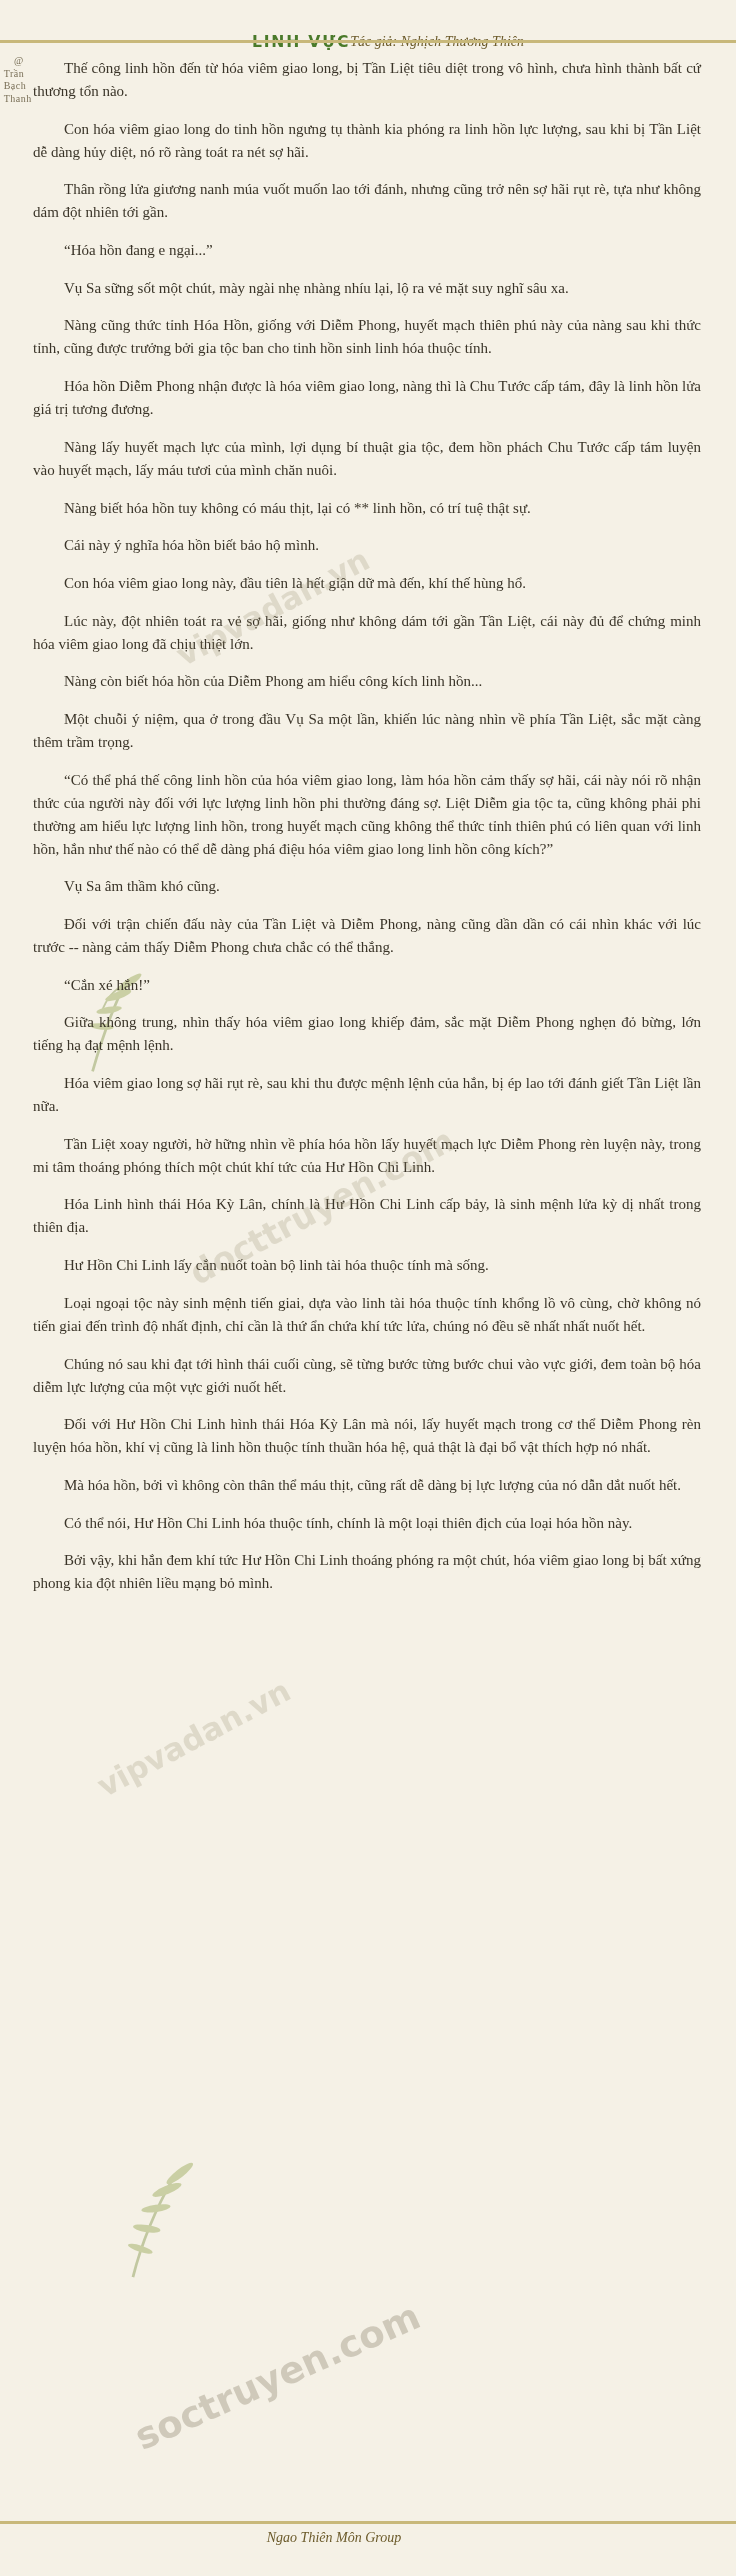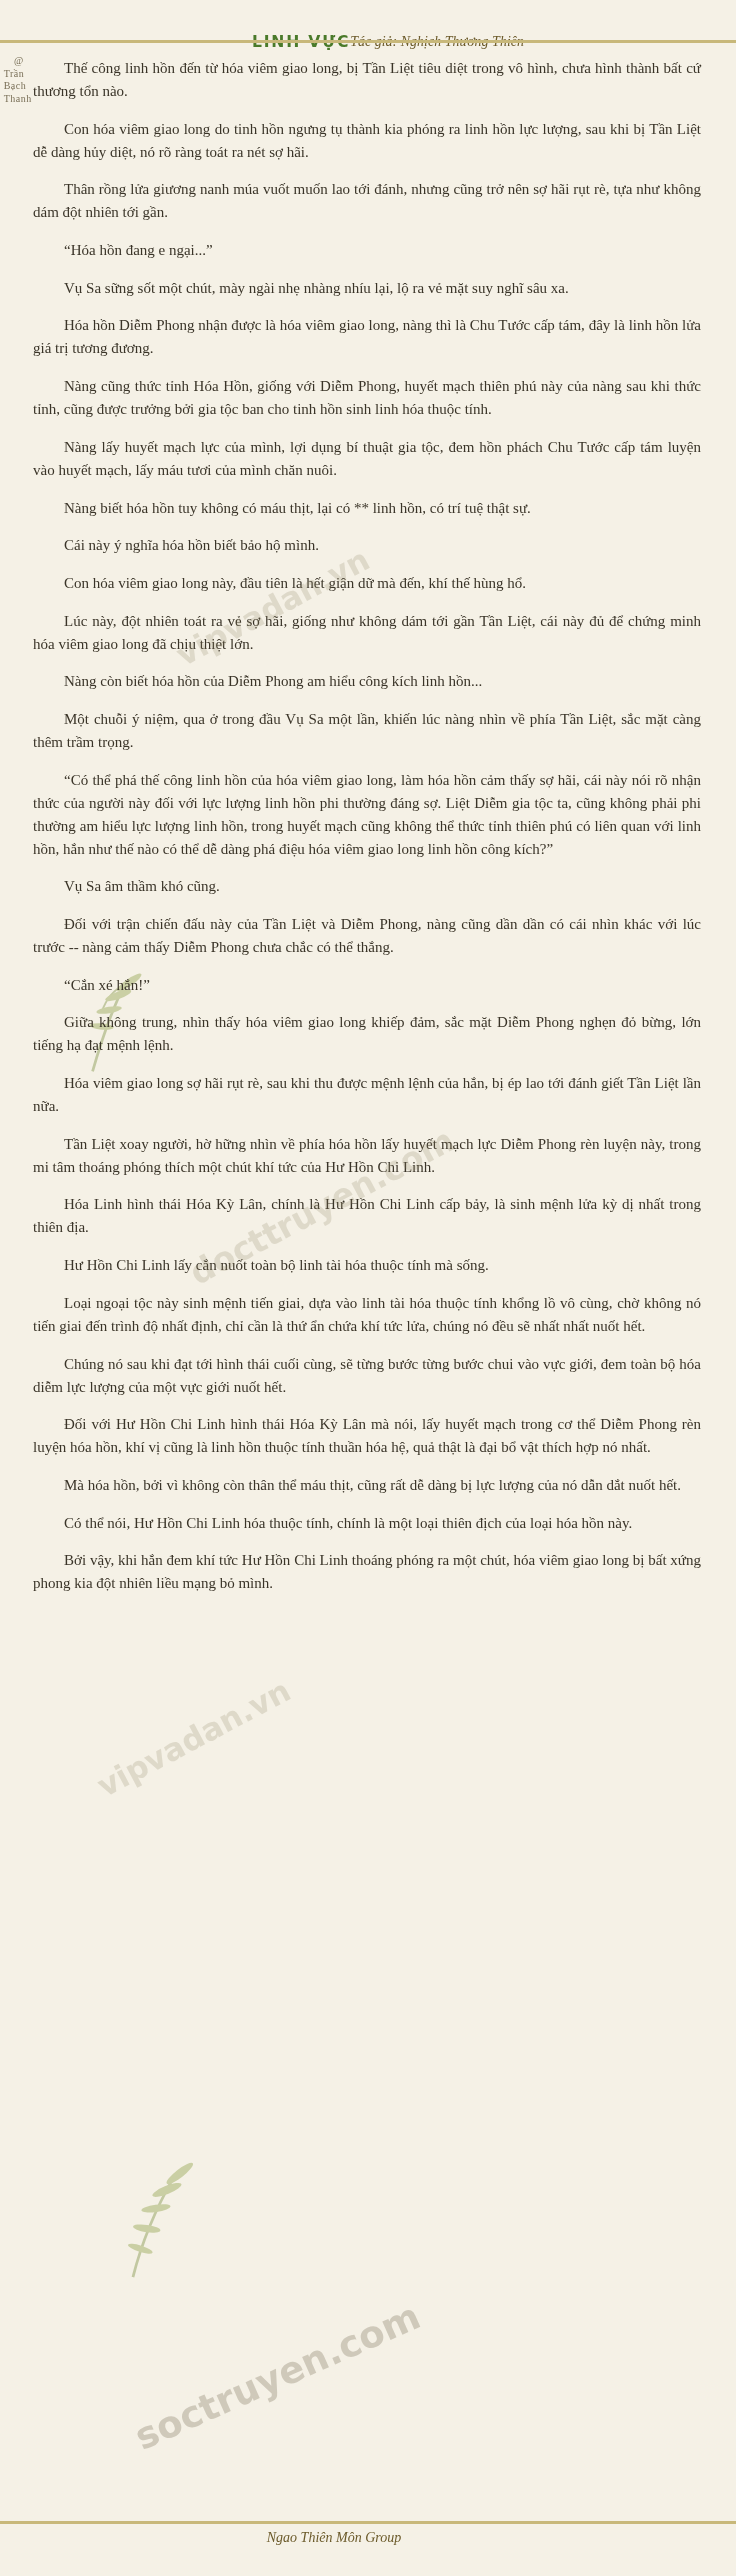--- a/index.html
+++ b/index.html
@@ -170,22 +170,22 @@
       <ellipse cx="33" cy="104" rx="14" ry="3.5" fill="#a8b56f" transform="rotate(18 33 104)"></ellipse>
     </svg>
   </div>
 
   <div class="content">
     <p class="para">Thế công linh hồn đến từ hóa viêm giao long, bị Tần Liệt tiêu diệt trong vô hình, chưa hình thành bất cứ thương tổn nào.</p>
     <p class="para">Con hóa viêm giao long do tinh hồn ngưng tụ thành kia phóng ra linh hồn lực lượng, sau khi bị Tần Liệt dễ dàng hủy diệt, nó rõ ràng toát ra nét sợ hãi.</p>
     <p class="para">Thân rồng lửa giương nanh múa vuốt muốn lao tới đánh, nhưng cũng trở nên sợ hãi rụt rè, tựa như không dám đột nhiên tới gần.</p>
     <p class="para q">“Hóa hồn đang e ngại...”</p>
     <p class="para">Vụ Sa sững sốt một chút, mày ngài nhẹ nhàng nhíu lại, lộ ra vẻ mặt suy nghĩ sâu xa.</p>
+    <p class="para">Nàng cũng thức tỉnh Hóa Hồn, giống với Diễm Phong, huyết mạch thiên phú này của nàng sau khi thức tỉnh, cũng được trưởng bởi gia tộc ban cho tinh hồn sinh linh hóa thuộc tính.</p>
     <p class="para">Hóa hồn Diễm Phong nhận được là hóa viêm giao long, nàng thì là Chu Tước cấp tám, đây là linh hồn lửa giá trị tương đương.</p>
-    <p class="para">Nàng cũng thức tỉnh Hóa Hồn, giống với Diễm Phong, huyết mạch thiên phú này của nàng sau khi thức tỉnh, cũng được trưởng bởi gia tộc ban cho tinh hồn sinh linh hóa thuộc tính.</p>
     <p class="para">Nàng lấy huyết mạch lực của mình, lợi dụng bí thuật gia tộc, đem hồn phách Chu Tước cấp tám luyện vào huyết mạch, lấy máu tươi của mình chăn nuôi.</p>
     <p class="para">Nàng biết hóa hồn tuy không có máu thịt, lại có ** linh hồn, có trí tuệ thật sự.</p>
     <p class="para">Cái này ý nghĩa hóa hồn biết bảo hộ mình.</p>
     <p class="para">Con hóa viêm giao long này, đầu tiên là hết giận dữ mà đến, khí thế hùng hổ.</p>
     <p class="para">Lúc này, đột nhiên toát ra vẻ sợ hãi, giống như không dám tới gần Tần Liệt, cái này đủ để chứng minh hóa viêm giao long đã chịu thiệt lớn.</p>
     <p class="para">Nàng còn biết hóa hồn của Diễm Phong am hiểu công kích linh hồn...</p>
     <p class="para">Một chuỗi ý niệm, qua ở trong đầu Vụ Sa một lần, khiến lúc nàng nhìn về phía Tần Liệt, sắc mặt càng thêm trầm trọng.</p>
     <p class="para q">“Có thể phá thế công linh hồn của hóa viêm giao long, làm hóa hồn cảm thấy sợ hãi, cái này nói rõ nhận thức của người này đối với lực lượng linh hồn phi thường đáng sợ. Liệt Diễm gia tộc ta, cũng không phải phi thường am hiểu lực lượng linh hồn, trong huyết mạch cũng không thể thức tỉnh thiên phú có liên quan với linh hồn, hắn như thế nào có thể dễ dàng phá điệu hóa viêm giao long linh hồn công kích?”</p>
     <p class="para">Vụ Sa âm thầm khó cũng.</p>
     <p class="para">Đối với trận chiến đấu này của Tần Liệt và Diễm Phong, nàng cũng dần dần có cái nhìn khác với lúc trước -- nàng cảm thấy Diễm Phong chưa chắc có thể thắng.</p>

